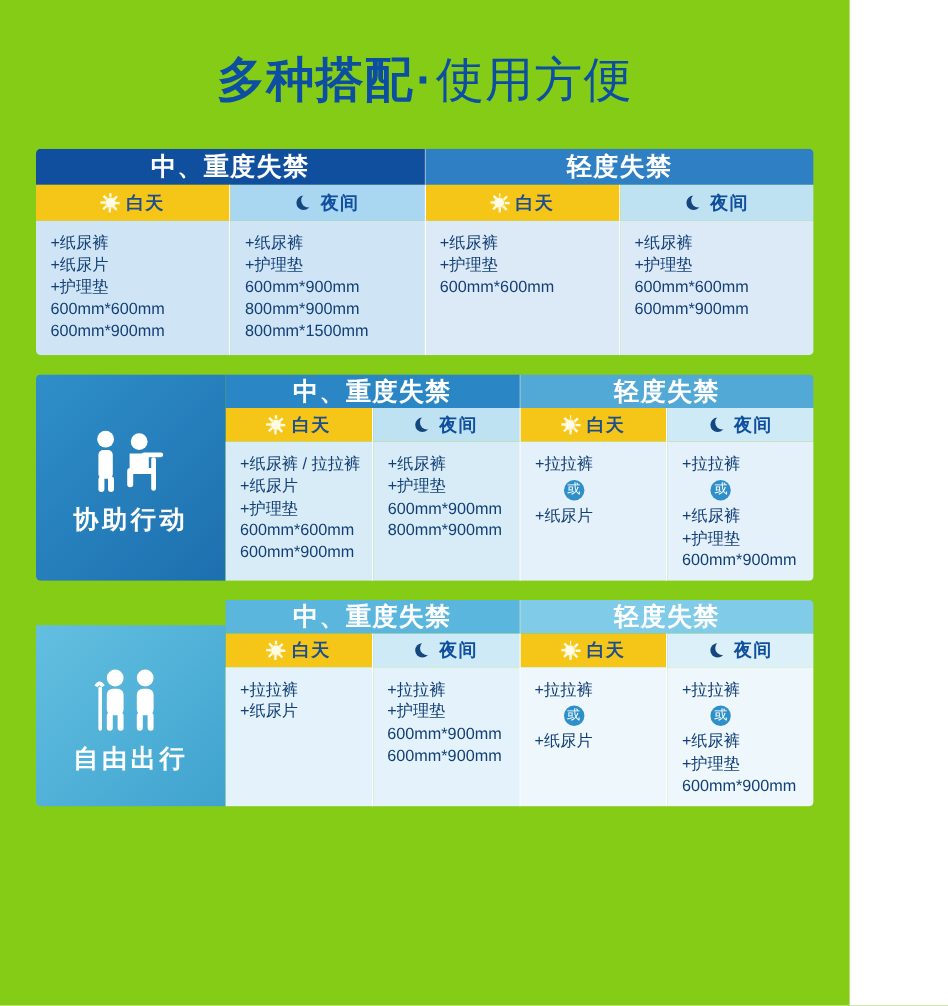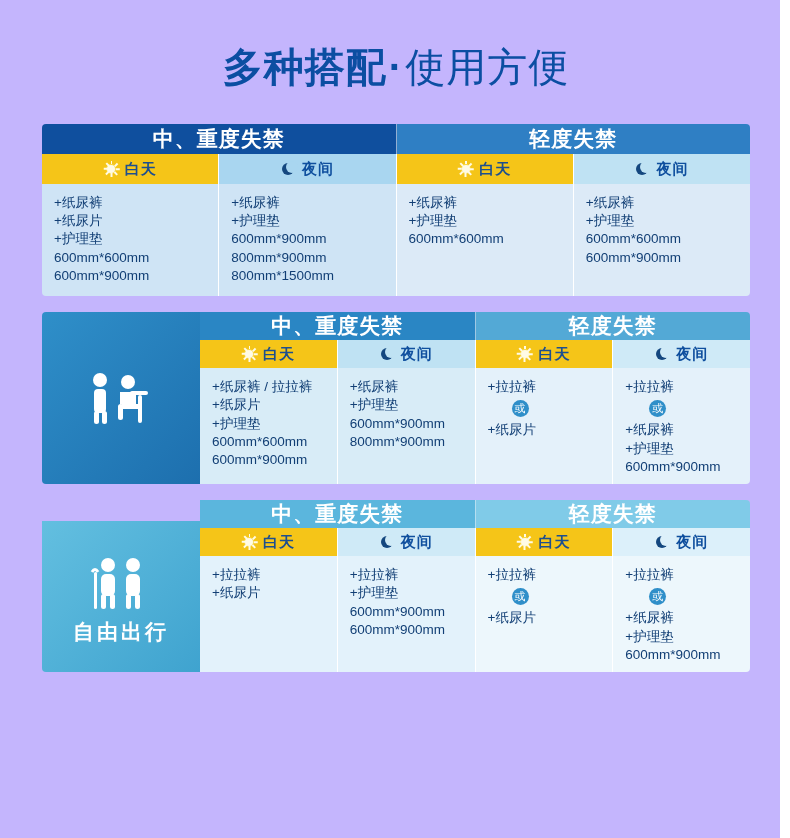--- a/index.html
+++ b/index.html
@@ -9,25 +9,24 @@
   body {
     width: 790px;
     height: 838px;
     background: #ffffff;
     font-family: "Liberation Sans", sans-serif;
     color: #173d6e;
     overflow: hidden;
     position: relative;
   }
   .page {
-    width: 768px;
+    width: 708px;
     height: 838px;
     position: relative;
-    background: #c4b5fd;
-    padding-left: 12px;
+    background: #84cc16;
   }
 
   
   .header {
     text-align: center;
     padding-top: 44px;
   }
   .main-title {
     font-size: 40px;
     font-weight: bold;
@@ -358,20 +357,21 @@
             <rect x="10" y="40" width="5" height="13" rx="2.5" fill="#ffffff"></rect>
             <rect x="18" y="40" width="5" height="13" rx="2.5" fill="#ffffff"></rect>
             <circle cx="44" cy="11" r="7" fill="#ffffff"></circle>
             <path d="M36 21 h16 v12 h-16 z" fill="#ffffff"></path>
             <rect x="36" y="33" width="20" height="5" rx="2.5" fill="#ffffff"></rect>
             <rect x="34" y="33" width="5" height="16" rx="2.5" fill="#ffffff"></rect>
             <rect x="54" y="24" width="4" height="28" rx="2" fill="#ffffff"></rect>
             <rect x="46" y="20" width="18" height="4" rx="2" fill="#ffffff"></rect>
           </svg>
         </div>
+        <div class="left-label">协助行动</div>
       </div>
       <div class="right-area">
         <div class="group-row">
           <div class="group-head sev">中、重度失禁</div>
           <div class="group-head mild">轻度失禁</div>
         </div>
         <div class="cols-row">
           <div class="col-head day">
             <span class="sun">
                 <span class="core"></span>

